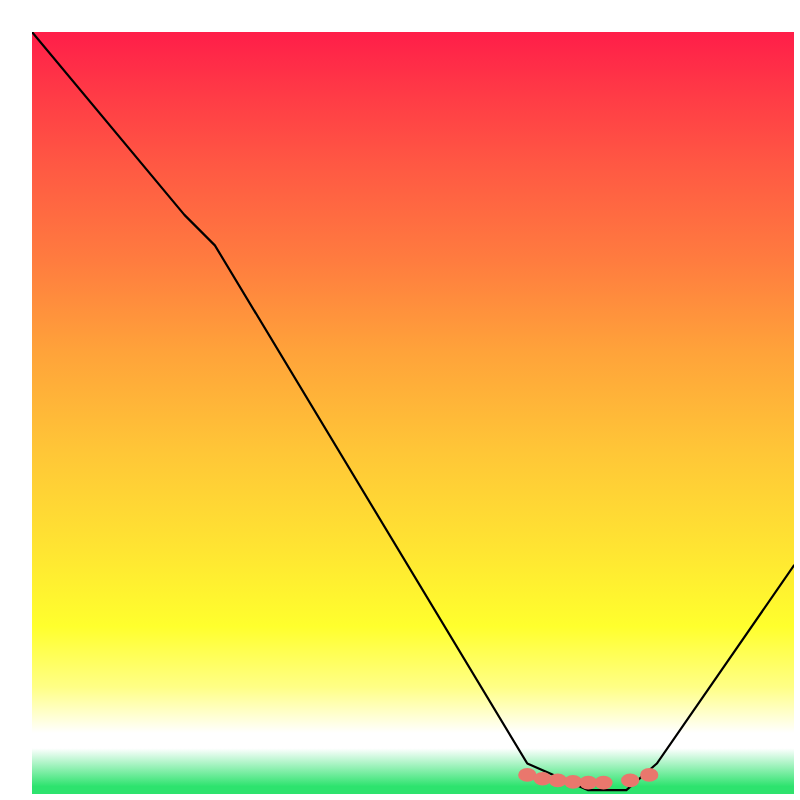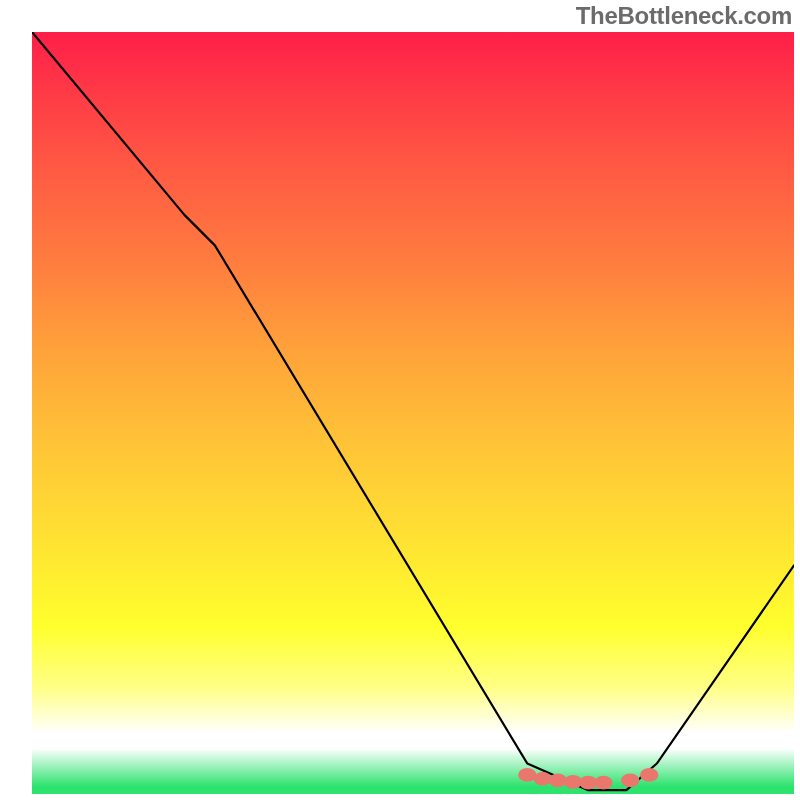--- a/index.html
+++ b/index.html
@@ -67,21 +67,20 @@
     inset: 0;
     z-index: 2;
     width: 100%;
     height: 100%;
   }
 </style>
 </head>
 <body>
 
 <div class="wrap">
-  <div class="watermark">TheBottleneck.com</div>
 
   <div class="plot-area">
     <div class="gradient-bg"></div>
 
     <svg class="lines" viewBox="0 0 100 100" preserveAspectRatio="none">
         <path d="M0.00 0.00 L20.00 24.00 L24.00 28.00 L65.00 96.00 L73.00 99.50 L78.00 99.50 L82.00 96.00 L100.00 70.00" fill="none" stroke="#000" stroke-width="0.35" stroke-linejoin="round" stroke-linecap="round" vector-effect="non-scaling-stroke" style="stroke-width: 2.2px;"></path>
       </svg>
     <svg class="markers" viewBox="0 0 100 100" preserveAspectRatio="none">
         <ellipse cx="65.00" cy="97.50" rx="1.2" ry="0.9" fill="#e9776d"></ellipse>
         <ellipse cx="67.00" cy="98.00" rx="1.2" ry="0.9" fill="#e9776d"></ellipse>

